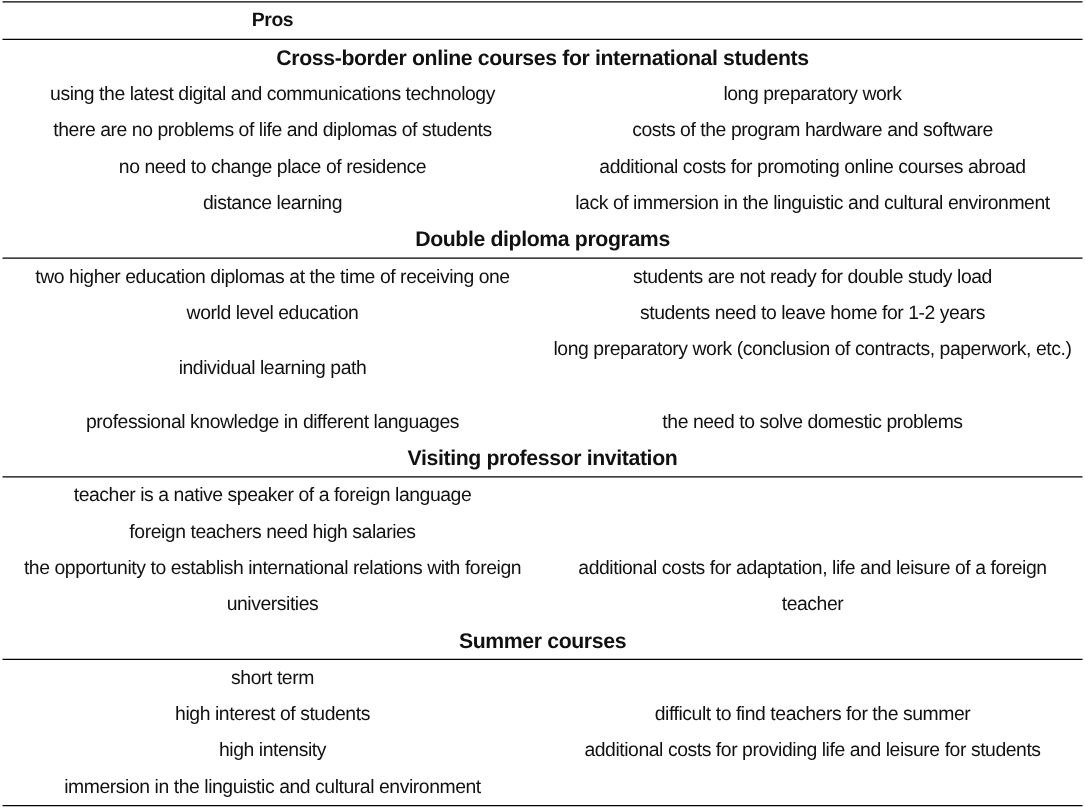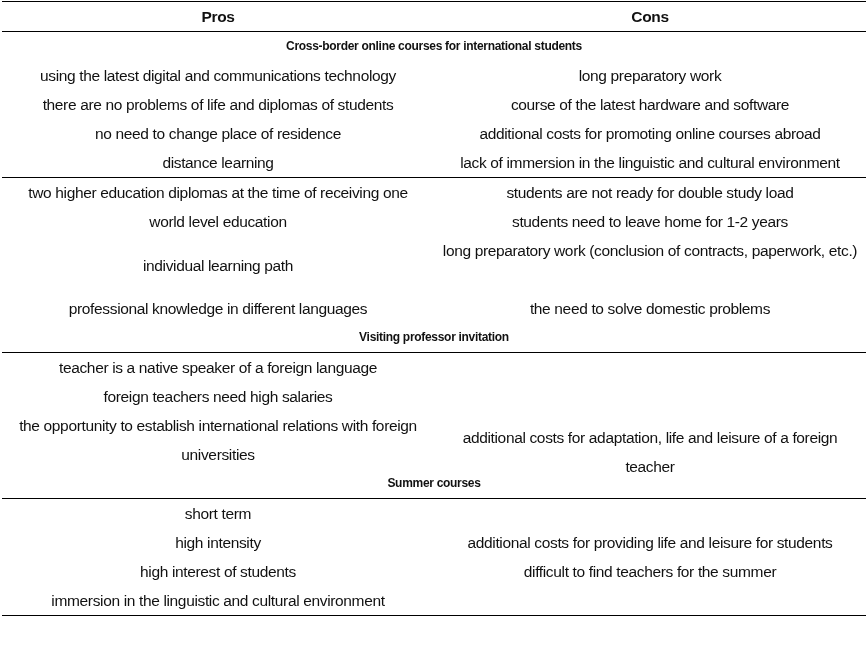--- a/index.html
+++ b/index.html
@@ -4,52 +4,52 @@
 <style>
   html, body { margin: 0; padding: 0; background: #ffffff; }
   body { width: 868px; height: 647px; position: relative; overflow: hidden;
          font-family: "Liberation Sans Narrow", "Liberation Sans", sans-serif; color: #111; }
   .tbl { position: absolute; left: 2px; top: 1px; width: 864px; }
   .rule { height: 0; border-top: 1.5px solid #000; width: 100%; }
   .row { display: flex; width: 100%; }
   .cell { width: 50%; text-align: center; font-size: 15.5px; line-height: 29px;
           letter-spacing: -0.35px; }
   .hdr .cell { font-weight: bold; height: 29px; line-height: 29px; }
-  .sect { text-align: center; font-weight: bold; font-size: 12px; height: 29px; line-height: 29px; letter-spacing: -0.3px; }
+  .sect { text-align: center; font-weight: bold; font-size: 17px; height: 29px; line-height: 29px; letter-spacing: -0.3px; }
   .two { line-height: 29px; display:flex; align-items:center; justify-content:center; }
 </style>
 </head>
 <body>
 
 <div class="tbl">
   <div class="rule"></div>
   <div class="row hdr">
     <div class="cell">Pros</div>
-    <div class="cell">Cons</div>
   </div>
   <div class="rule"></div>
 
   <div class="sect">Cross-border online courses for international students</div>
   <div class="row">
     <div class="cell">using the latest digital and communications technology</div>
     <div class="cell">long preparatory work</div>
   </div>
   <div class="row">
     <div class="cell">there are no problems of life and diplomas of students</div>
-    <div class="cell">course of the latest hardware and software</div>
+    <div class="cell">costs of the program hardware and software</div>
   </div>
   <div class="row">
     <div class="cell">no need to change place of residence</div>
     <div class="cell">additional costs for promoting online courses abroad</div>
   </div>
   <div class="row">
     <div class="cell">distance learning</div>
     <div class="cell">lack of immersion in the linguistic and cultural environment</div>
   </div>
 
+  <div class="sect">Double diploma programs</div>
   <div class="rule"></div>
   <div class="row">
     <div class="cell">two higher education diplomas at the time of receiving one</div>
     <div class="cell">students are not ready for double study load</div>
   </div>
   <div class="row">
     <div class="cell">world level education</div>
     <div class="cell">students need to leave home for 1-2 years</div>
   </div>
   <div class="row" style="height:58px;">
@@ -64,34 +64,34 @@
   <div class="sect">Visiting professor invitation</div>
   <div class="rule"></div>
   <div class="row">
     <div class="cell">teacher is a native speaker of a foreign language</div>
   </div>
   <div class="row">
     <div class="cell">foreign teachers need high salaries</div>
   </div>
   <div class="row" style="height:58px;">
     <div class="cell" style="padding:0 4px;box-sizing:border-box;text-align:center;">the opportunity to establish international relations with foreign universities</div>
-    <div class="cell" style="padding:0 12px;box-sizing:border-box;margin-top:12px;">additional costs for adaptation, life and leisure of a foreign teacher</div>
+    <div class="cell" style="padding:0 12px;box-sizing:border-box;">additional costs for adaptation, life and leisure of a foreign teacher</div>
   </div>
 
   <div class="sect">Summer courses</div>
   <div class="rule"></div>
   <div class="row">
     <div class="cell">short term</div>
   </div>
   <div class="row">
+    <div class="cell">high interest of students</div>
+    <div class="cell">difficult to find teachers for the summer</div>
+  </div>
+  <div class="row">
     <div class="cell">high intensity</div>
     <div class="cell">additional costs for providing life and leisure for students</div>
-  </div>
-  <div class="row">
-    <div class="cell">high interest of students</div>
-    <div class="cell">difficult to find teachers for the summer</div>
   </div>
   <div class="row">
     <div class="cell">immersion in the linguistic and cultural environment</div>
     <div class="cell"></div>
   </div>
   <div class="rule"></div>
 </div>
 
 </body></html>

